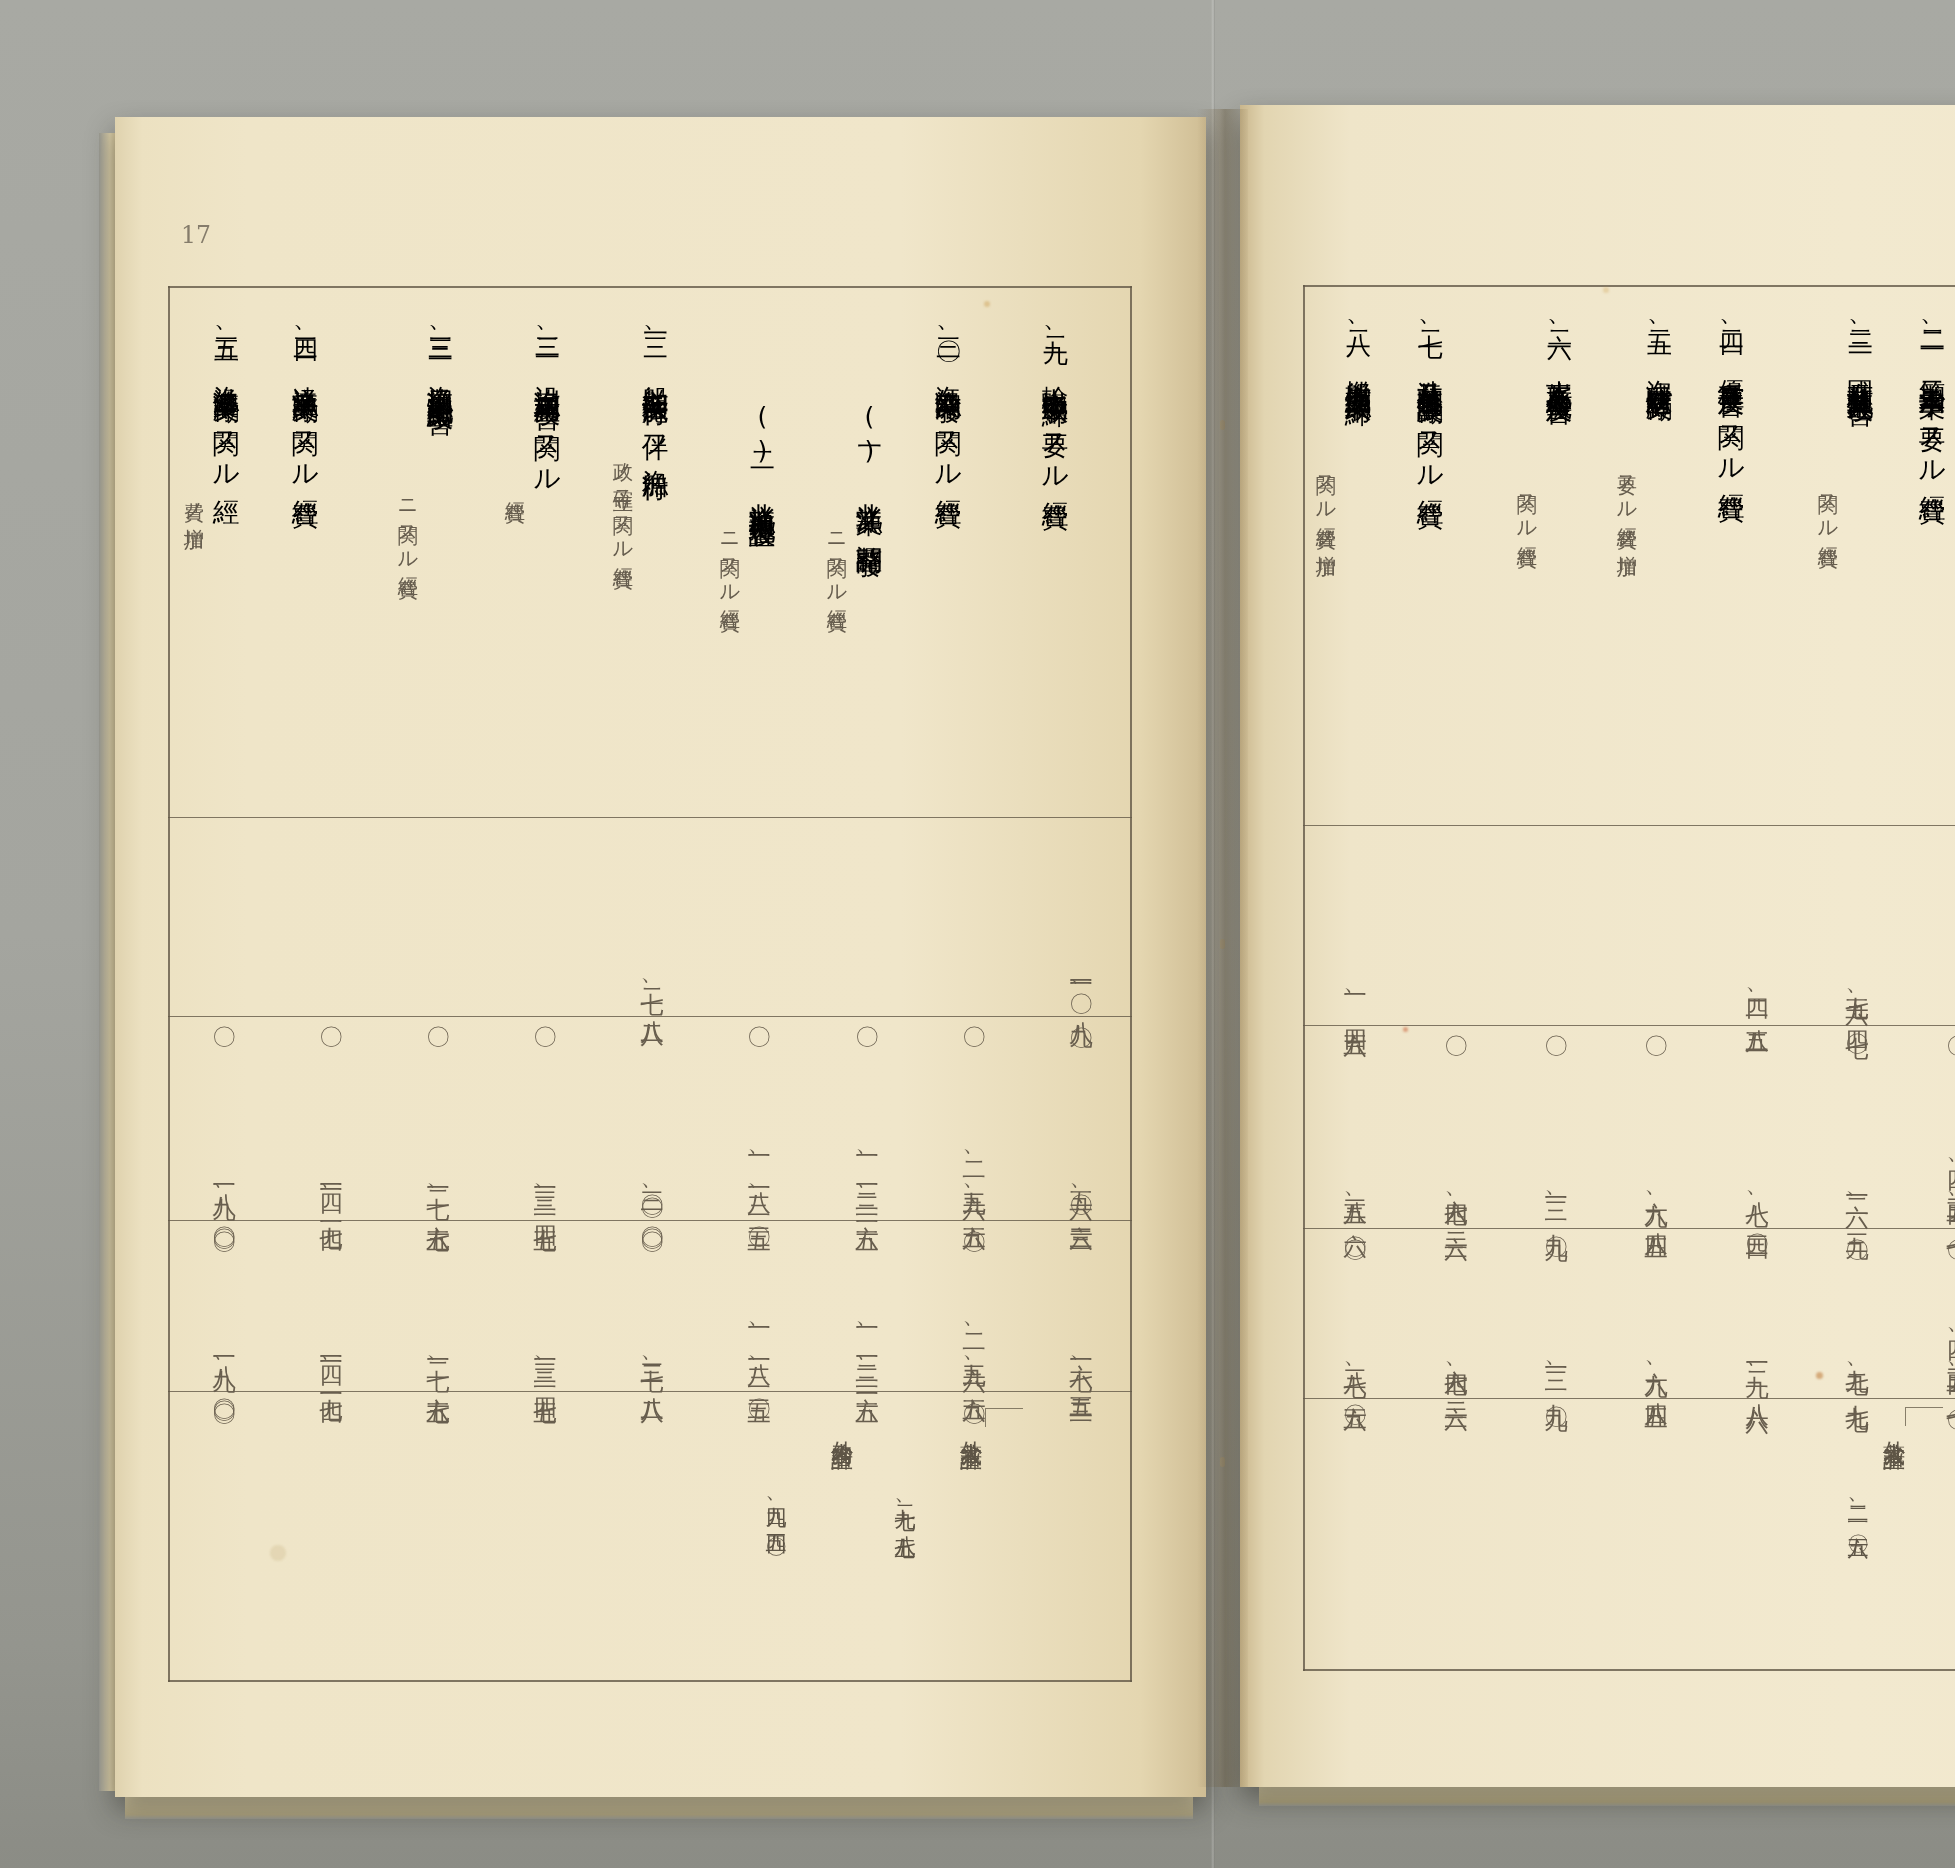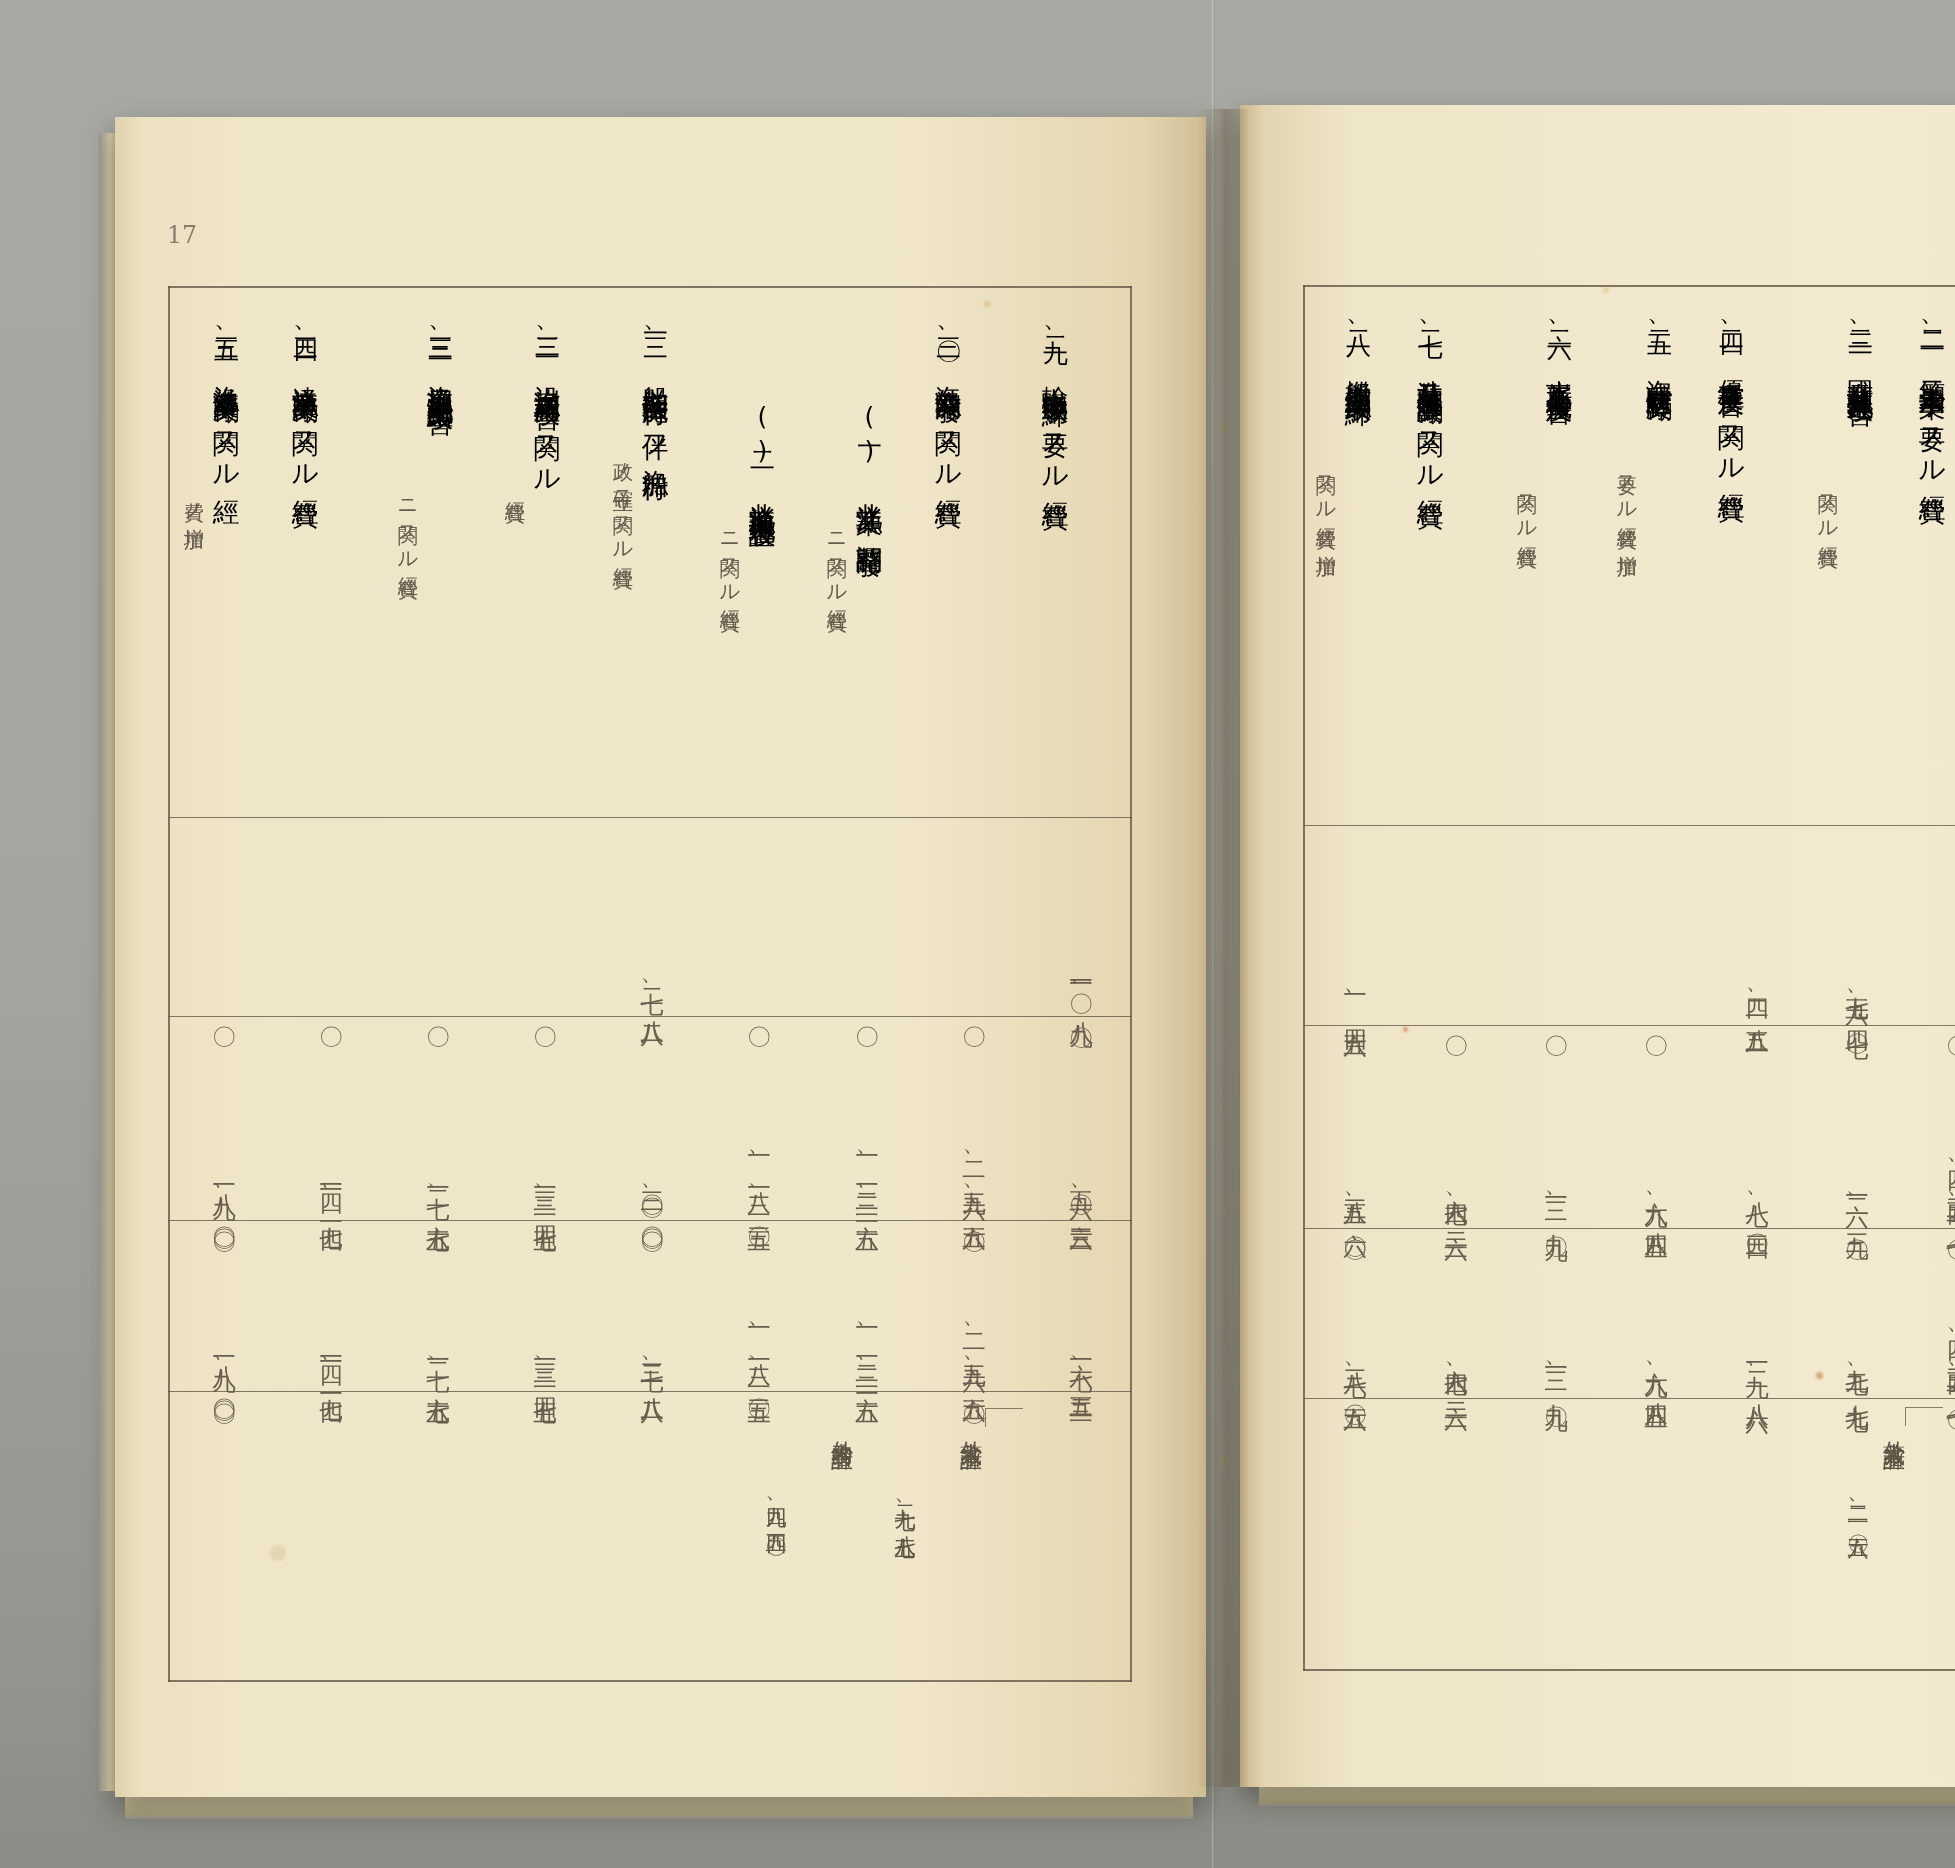--- a/index.html
+++ b/index.html
@@ -39,21 +39,21 @@
   <div class="stitch" style="left:1220px;top:420px;"></div>
   <div class="stitch" style="left:1220px;top:939px;"></div>
   <div class="stitch" style="left:1220px;top:1457px;"></div>
 
   <div class="edge" style="left:99px;top:133px;width:18px;height:1658px;background:linear-gradient(90deg,#9a9a92,#d9cda8 60%,#cabb92);"></div>
   <div class="edge" style="left:125px;top:1796px;width:1068px;height:23px;background:linear-gradient(180deg,#ddd1ab,#b4a985 80%,#9a9a92);"></div>
 
   <div class="edge" style="left:1259px;top:1786px;width:1079px;height:20.3px;background:linear-gradient(180deg,#ded2ac,#b2a781 80%,#9a9a92);"></div>
 
   <div class="page" id="page-left">
-    <div class="pageno" style="left:52px;top:104px;">17</div>
+    <div class="pageno" style="left:66px;top:104px;">17</div>
 
     <div class="tline" style="left:53px;top:169px;width:964px;height:1.6px;"></div>
     <div class="tline" style="left:53px;top:1563px;width:964px;height:1.6px;"></div>
     <div class="tline" style="left:53px;top:169px;width:1.6px;height:1396px;"></div>
     <div class="tline" style="left:1015px;top:169px;width:1.6px;height:1396px;"></div>
     <div class="tline" style="left:53px;top:700px;width:964px;height:1.2px;"></div>
     <div class="tline" style="left:53px;top:899px;width:964px;height:1.2px;"></div>
     <div class="tline" style="left:53px;top:1103px;width:964px;height:1.2px;"></div>
     <div class="tline" style="left:53px;top:1274px;width:964px;height:1.2px;"></div>
 

